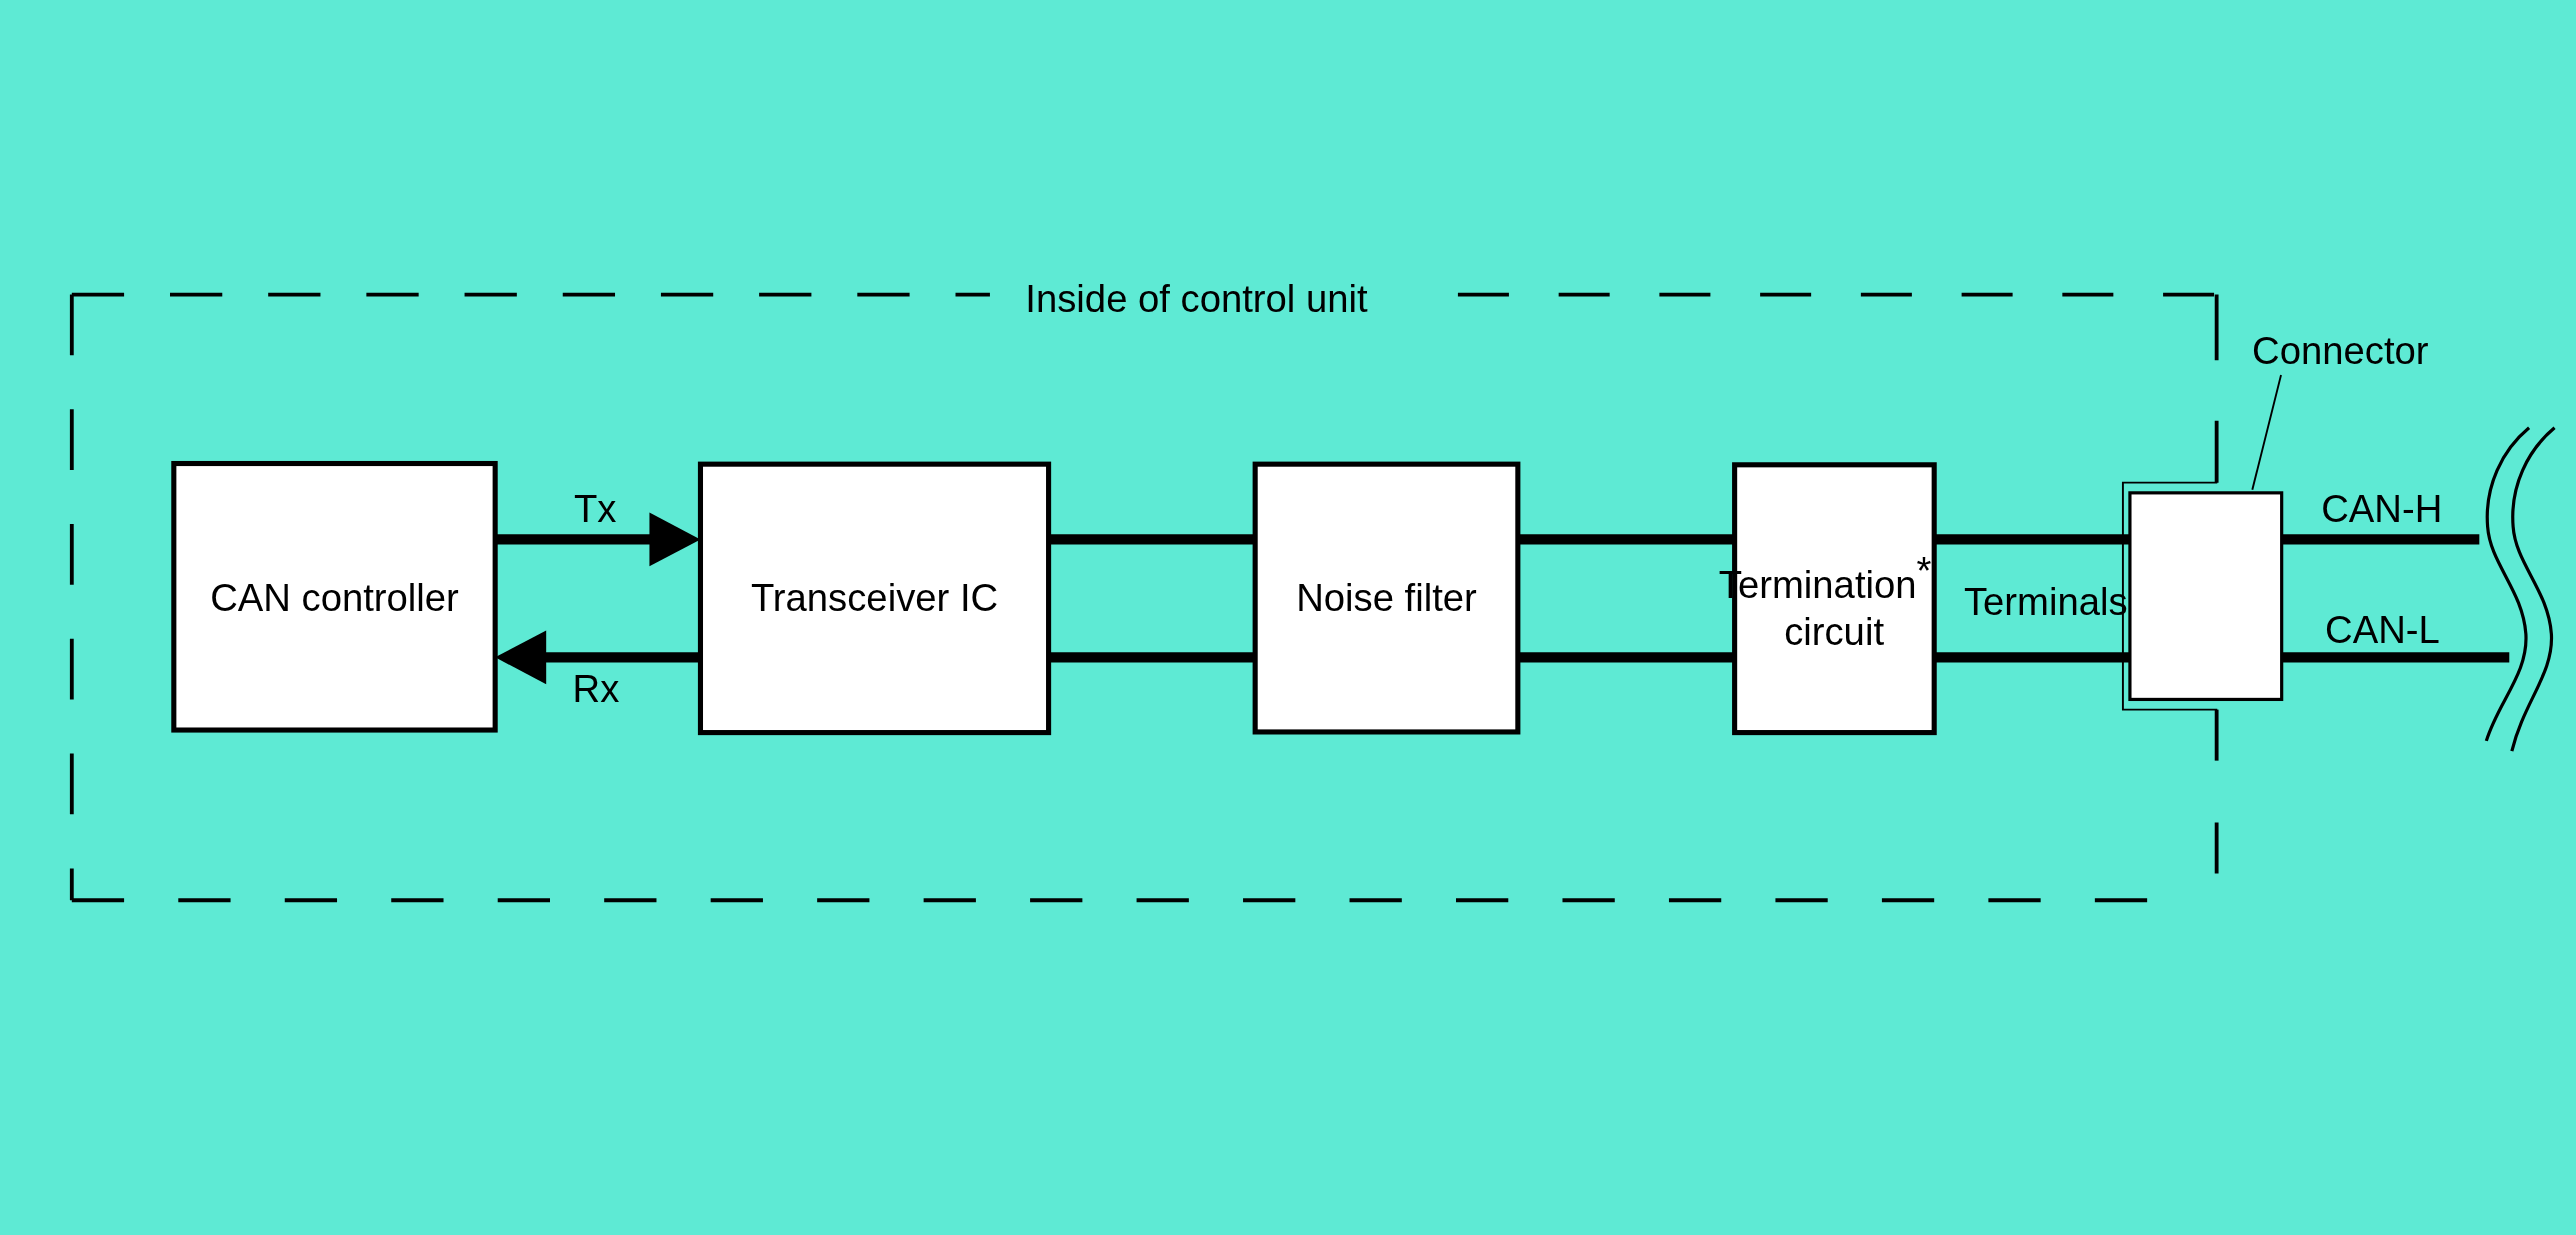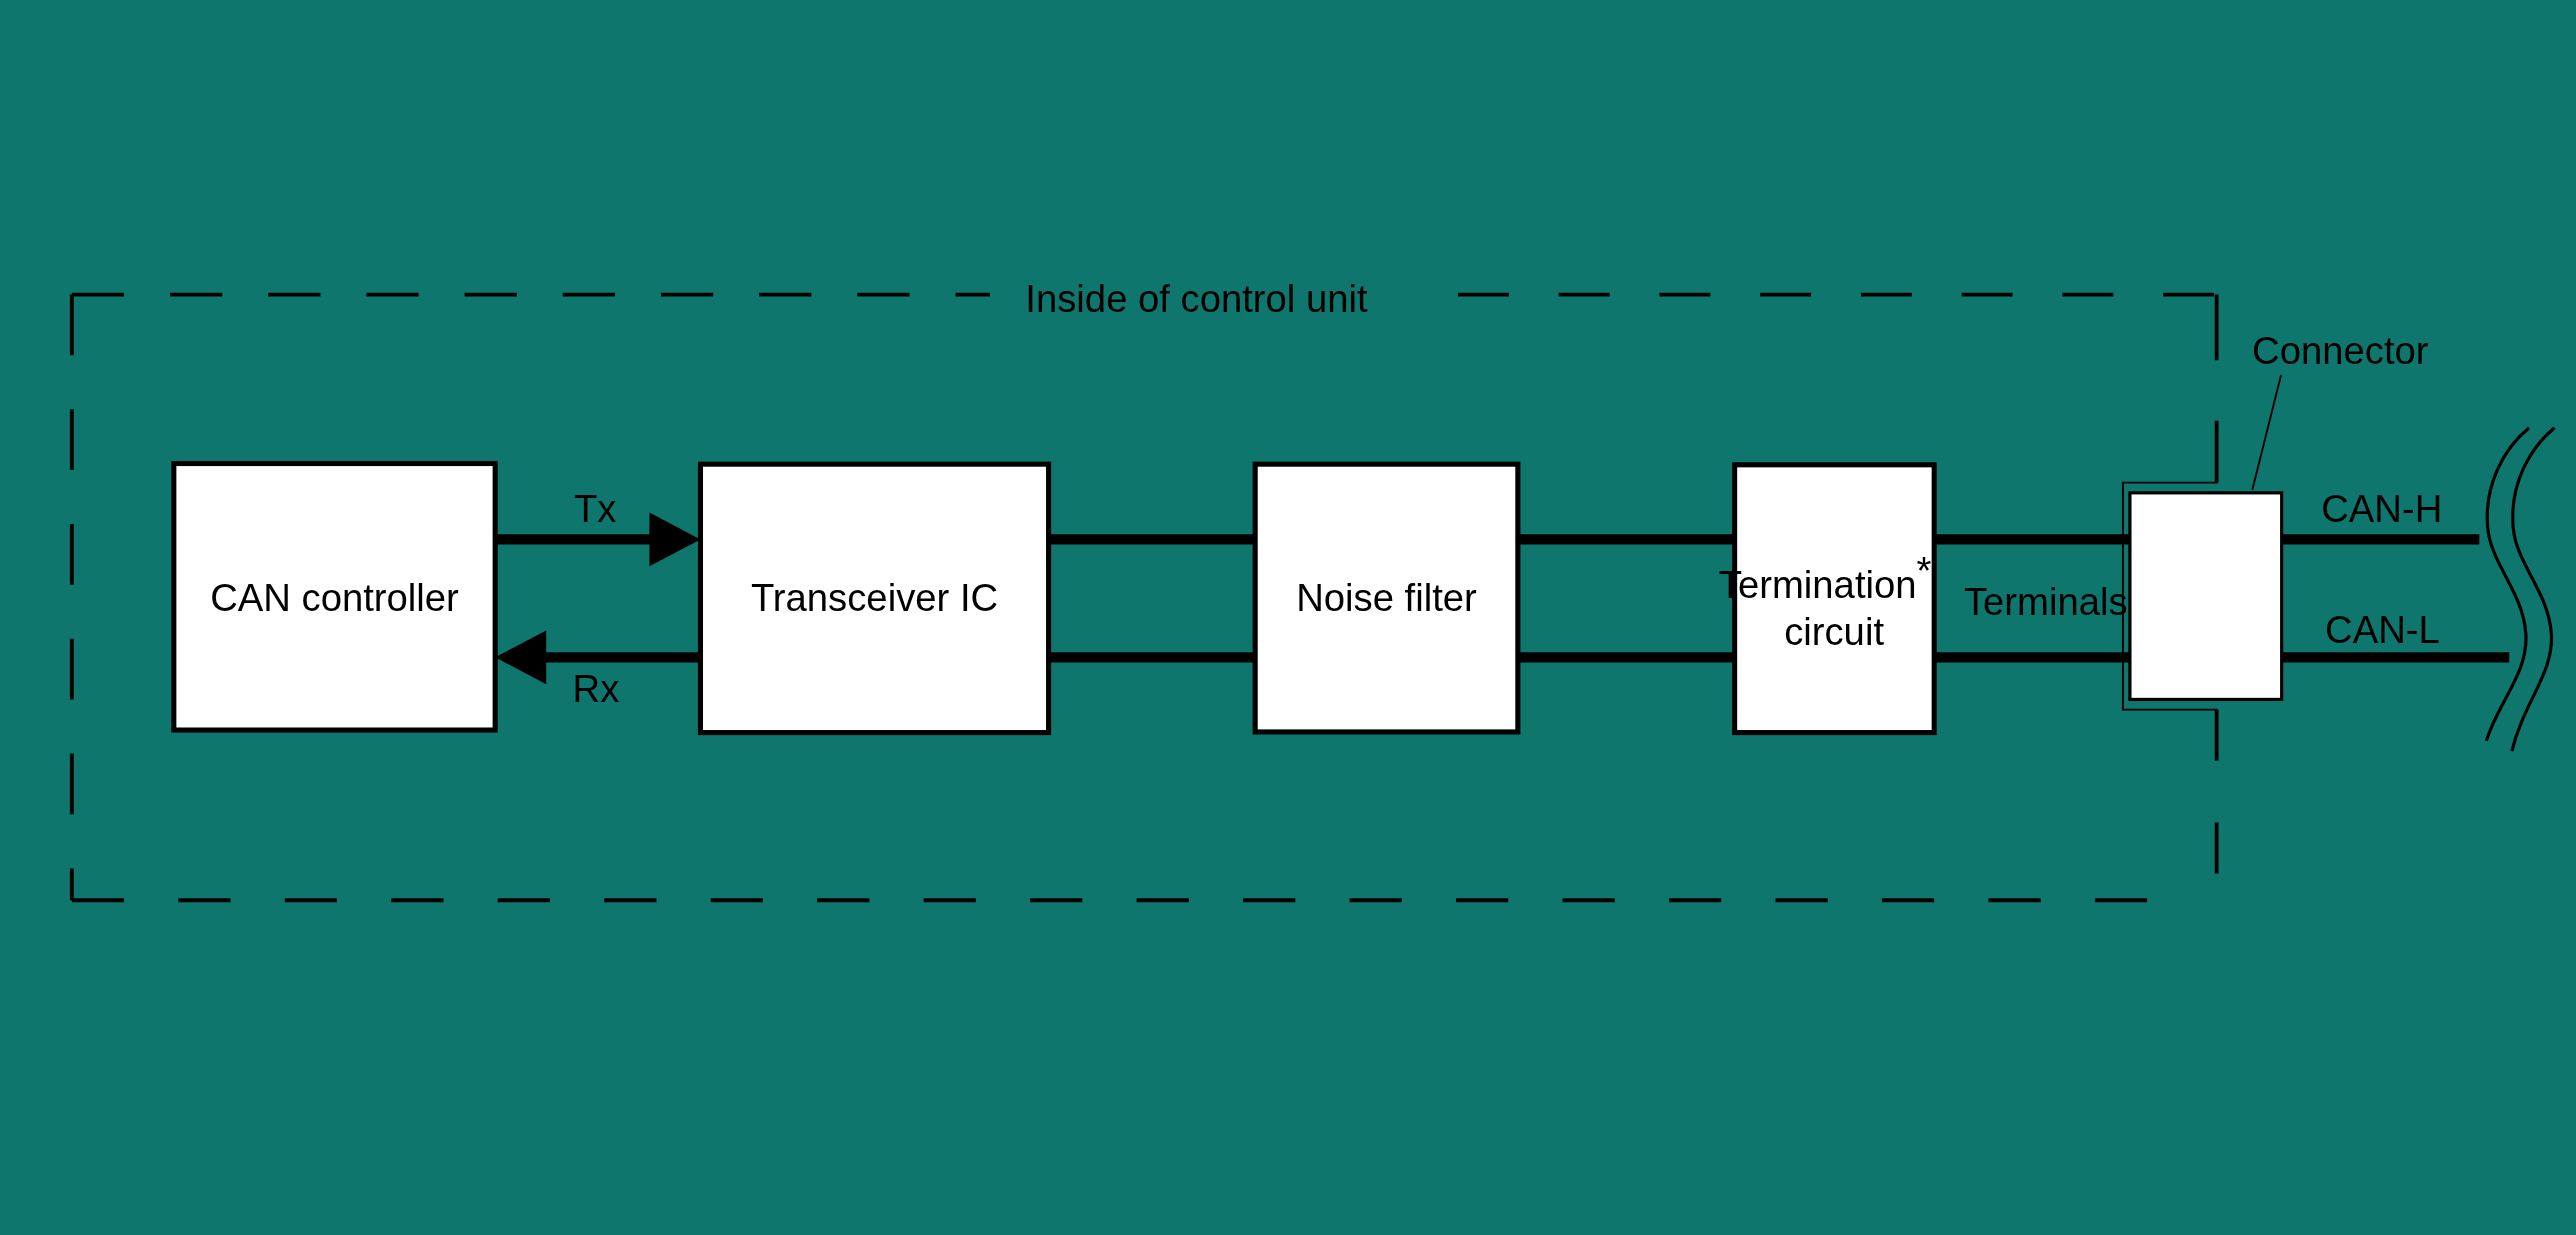--- a/index.html
+++ b/index.html
@@ -1,20 +1,20 @@
 <!DOCTYPE html>
 <html style="font-size:10.2px"><head>
 <meta charset="utf-8">
 <style>
   html, body { margin: 0; padding: 0; background: #ffffff; }
   .stage {
     position: relative;
     width: 2576px;
     height: 1235px;
-    background: #0f766e;
+    background: #5eead4;
     overflow: hidden;
     font-family: "Liberation Sans", sans-serif;
   }
   svg { position: absolute; left: 0; top: 0; display: block; }
   text {
     font-family: "Liberation Sans", sans-serif;
     font-size: 60px;
     fill: #000000;
   }
 </style>

